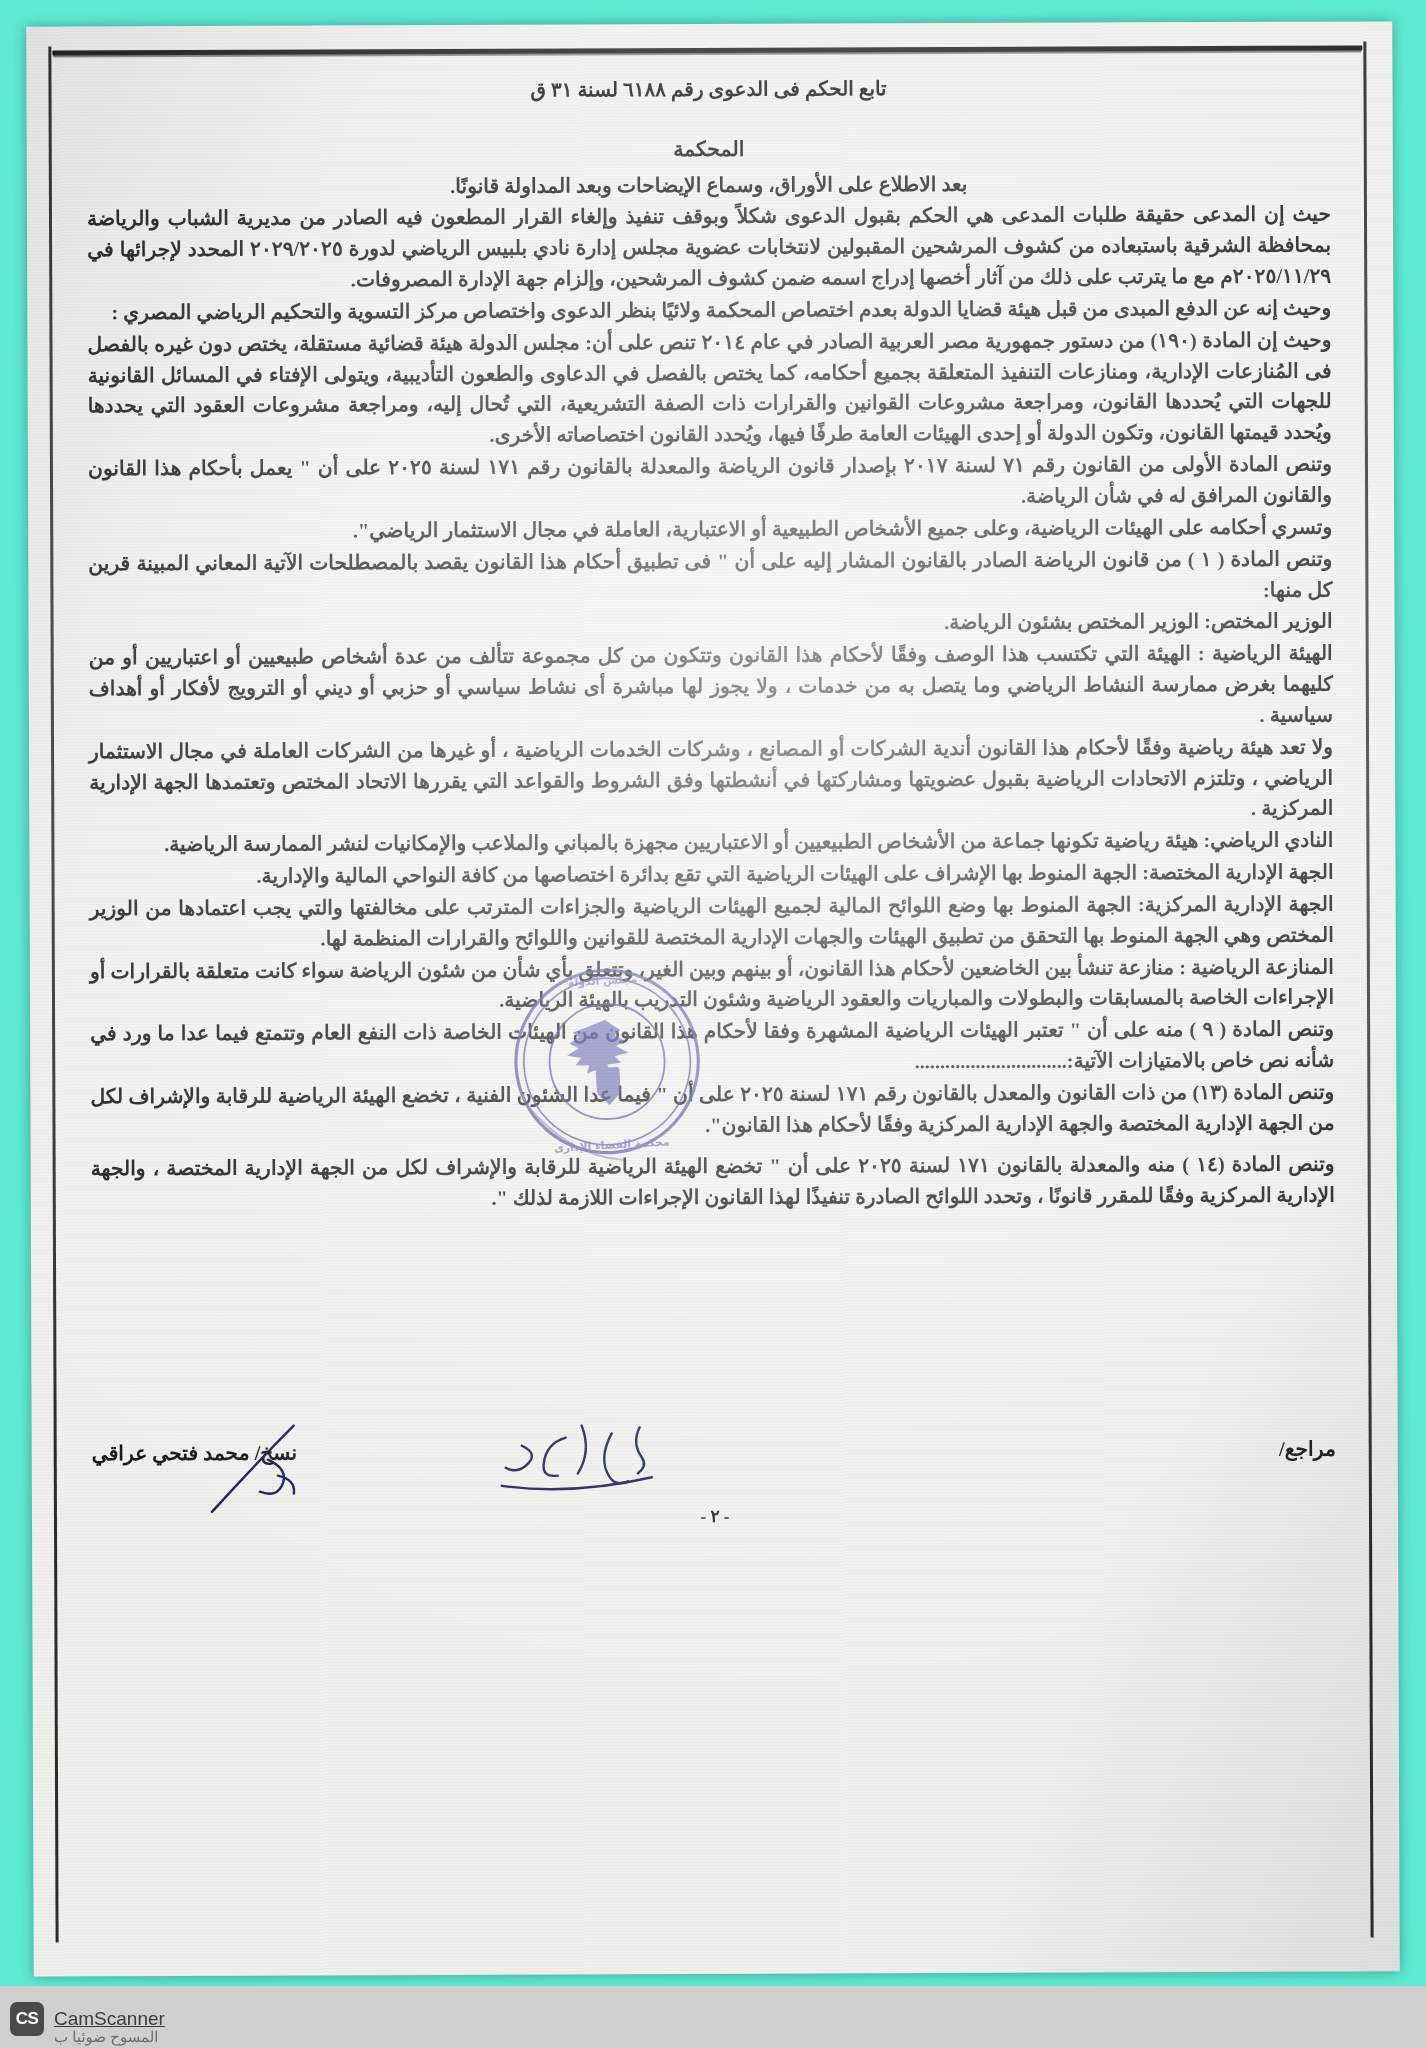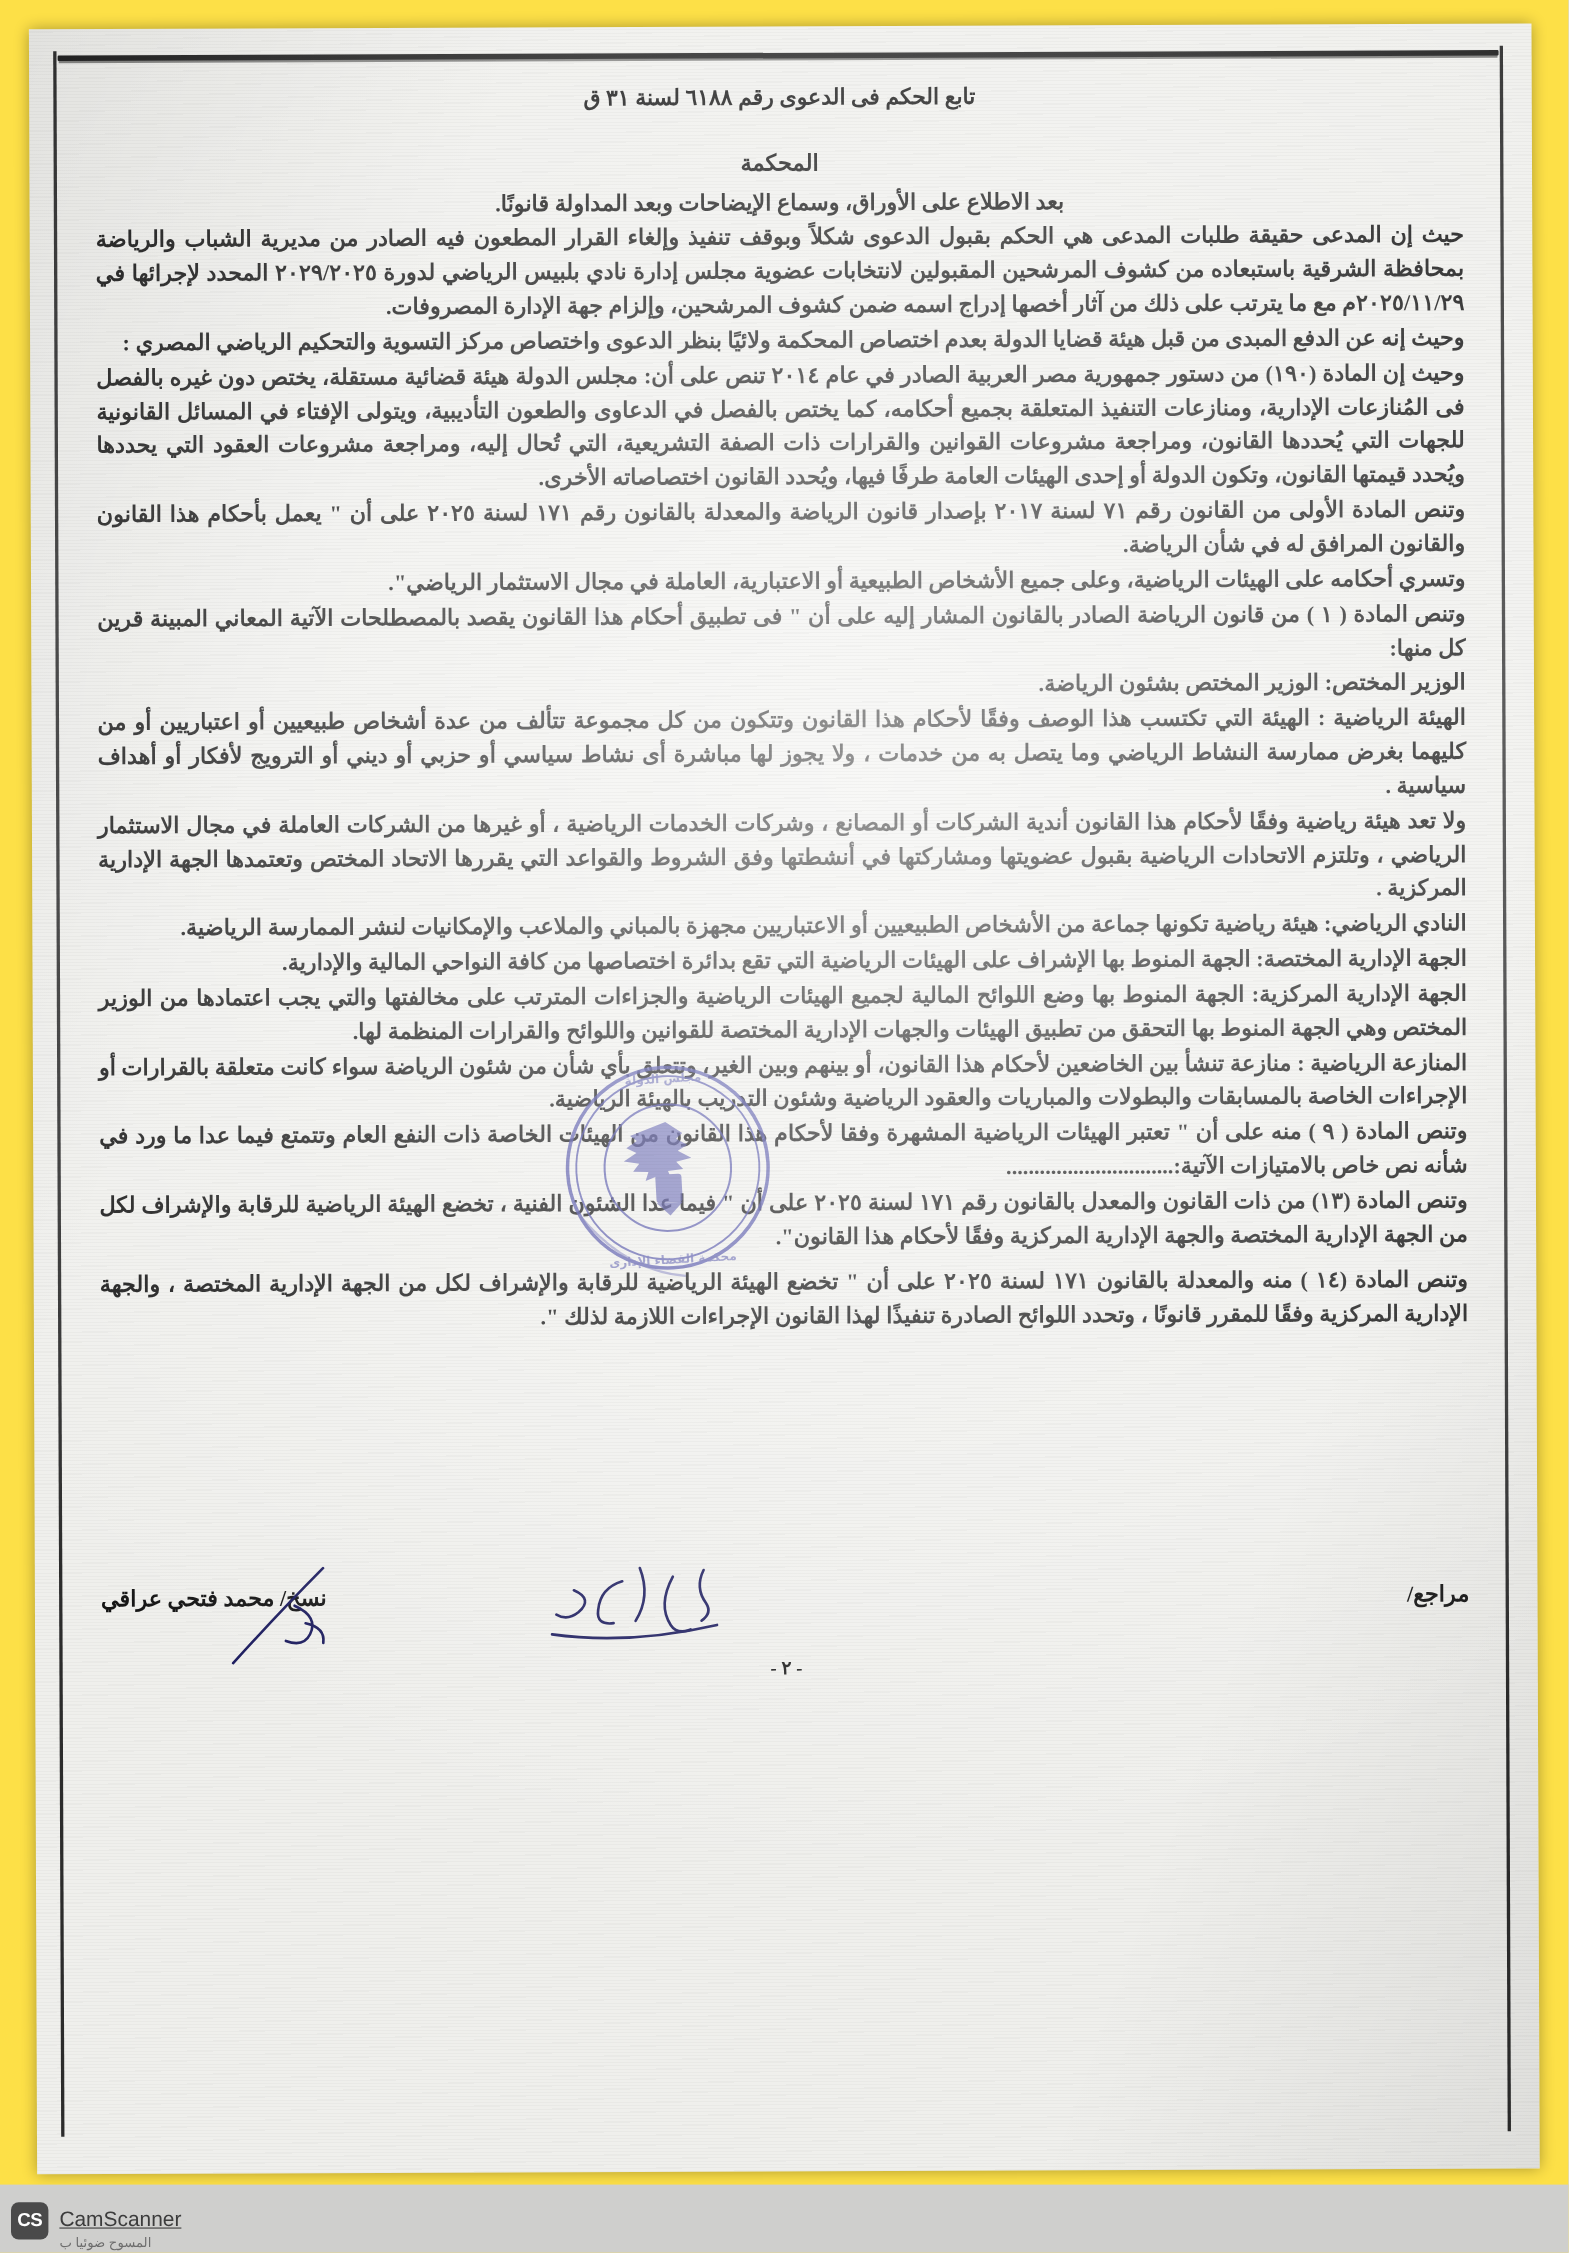--- a/index.html
+++ b/index.html
@@ -7,21 +7,21 @@
   body{
     width:1426px;height:2048px;
     background:#c9c9c7;
     font-family:"Liberation Serif", serif;
     overflow:hidden;
     position:relative;
   }
   
   #scan-root{
     position:absolute;inset:0;
-    background:#fde047;
+    background:#5eead4;
   }
   
   #page-sheet{
     position:absolute;
     left:30px;top:24px;
     width:1366px;height:1950px;
     background:#efefec;
     box-shadow:0 0 14px rgba(0,0,0,.33);
     transform:rotate(-0.22deg);
     overflow:hidden;
@@ -125,21 +125,21 @@
   #cs-name{
     position:absolute;left:54px;bottom:18px;
     font-family:"Liberation Sans",sans-serif;
     font-size:19px;color:#3c3c3c;font-weight:400;
     z-index:10;
     text-decoration:underline;
   }
   #cs-sub{
     position:absolute;left:54px;bottom:2px;
     font-family:"Liberation Sans",sans-serif;
-    font-size:12px;color:#6d6d6d;
+    font-size:15px;color:#6d6d6d;
     z-index:10;
   }
   .noise{
     position:absolute;inset:0;z-index:7;pointer-events:none;
     opacity:.05;
     background-image:
       repeating-linear-gradient(0deg, rgba(0,0,0,.5) 0 1px, transparent 1px 3px);
   }
 </style>
 </head>

